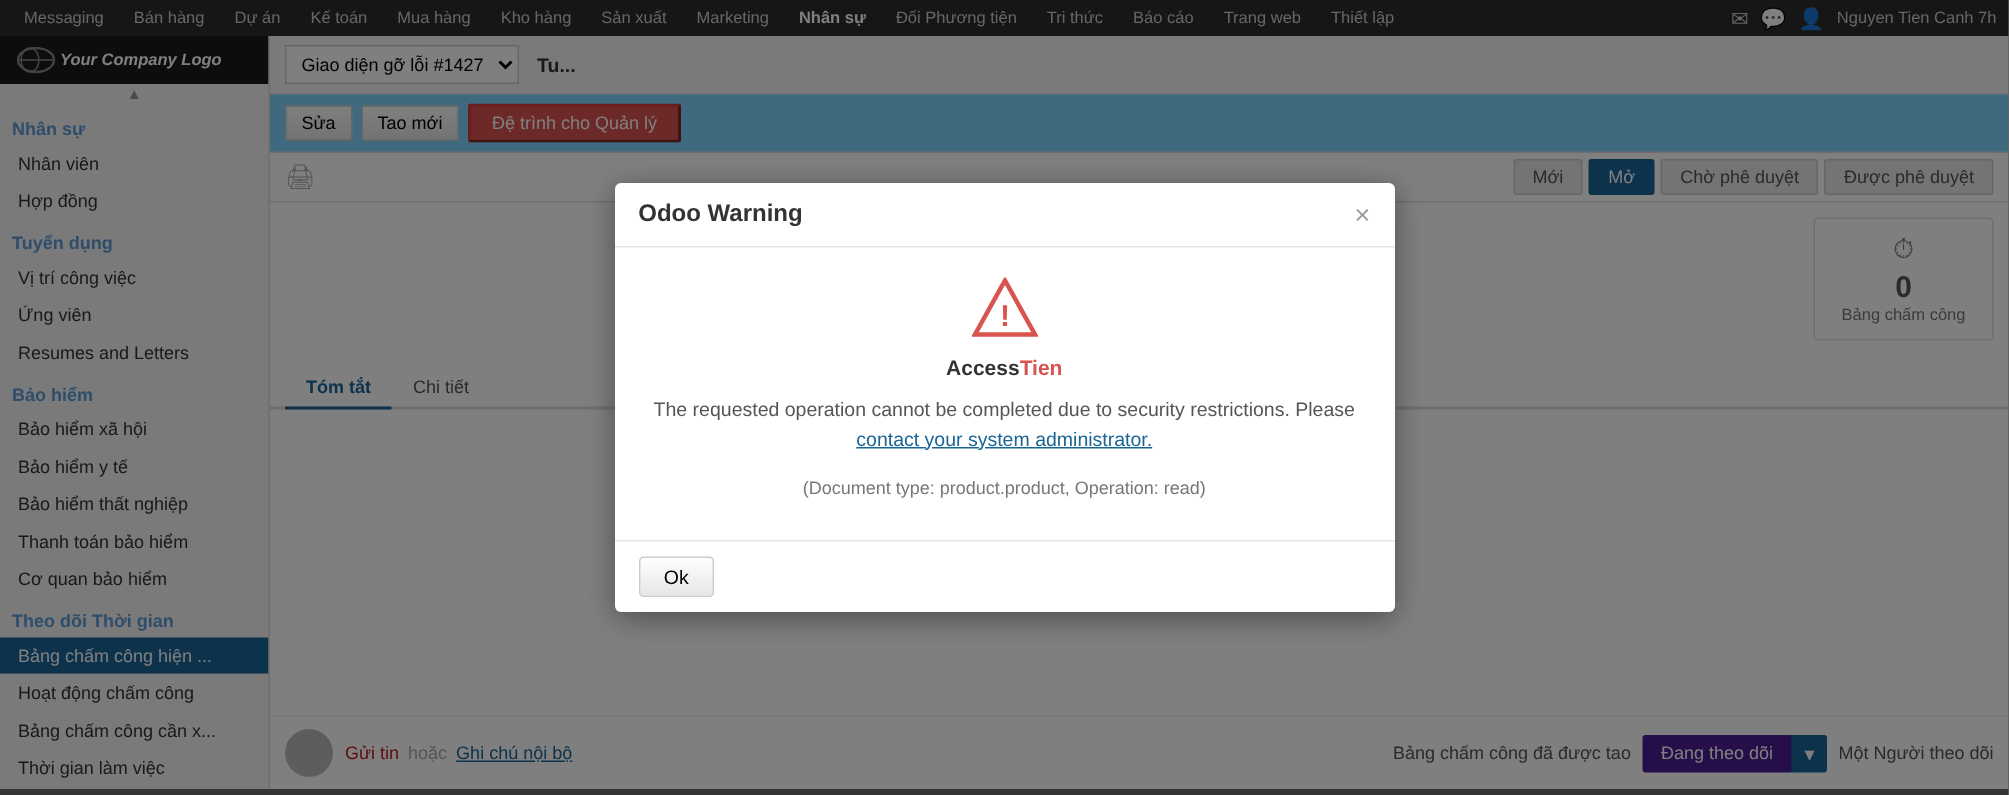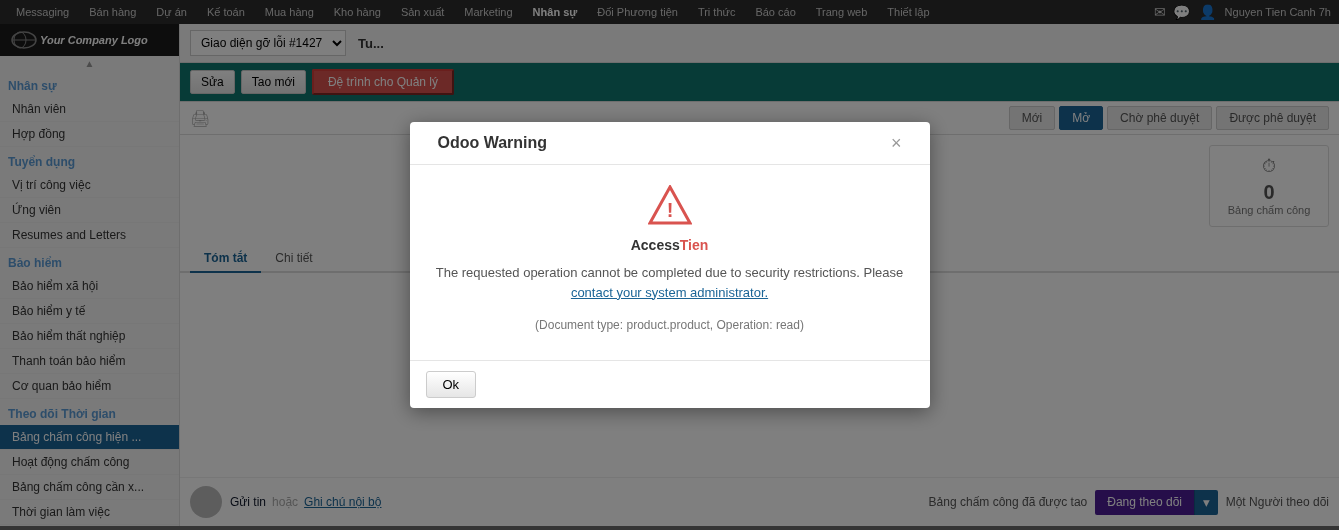--- a/index.html
+++ b/index.html
@@ -113,21 +113,21 @@
       font-size: 12px;
       border: 1px solid #ccc;
       background: #fff;
       height: 26px;
     }
     .toolbar {
       display: flex;
       align-items: center;
       gap: 6px;
       padding: 6px 10px;
-      background: #0f766e;
+      background: #7dd3fc;
       border-bottom: 1px solid #ddd;
     }
     .btn {
       padding: 4px 10px;
       font-size: 12px;
       border: 1px solid #ccc;
       background: linear-gradient(to bottom, #fff, #e6e6e6);
       cursor: pointer;
       border-radius: 2px;
     }
@@ -236,21 +236,21 @@
       font-size: 12px;
       color: #555;
     }
     .send-controls {
       display: flex;
       align-items: center;
       gap: 6px;
       flex: 1;
     }
     .send-link {
-      color: #0f172a;
+      color: #b91c1c;
       font-size: 12px;
       cursor: pointer;
     }
     .send-link.blue { color: #1a6496; text-decoration: underline; cursor: pointer; }
     .follow-btn {
       background: #4c1d95;
       color: #fff;
       border: none;
       padding: 5px 12px;
       font-size: 12px;
@@ -289,21 +289,21 @@
     .modal-dialog {
       background: #fff;
       width: 520px;
       border-radius: 4px;
       box-shadow: 0 4px 20px rgba(0,0,0,0.4);
     }
     .modal-header {
       display: flex;
       align-items: center;
       justify-content: space-between;
-      padding: 12px 28px;
+      padding: 12px 16px;
       border-bottom: 1px solid #e5e5e5;
     }
     .modal-title {
       font-size: 16px;
       font-weight: bold;
       color: #333;
     }
     .modal-close {
       color: #999;
       font-size: 18px;

